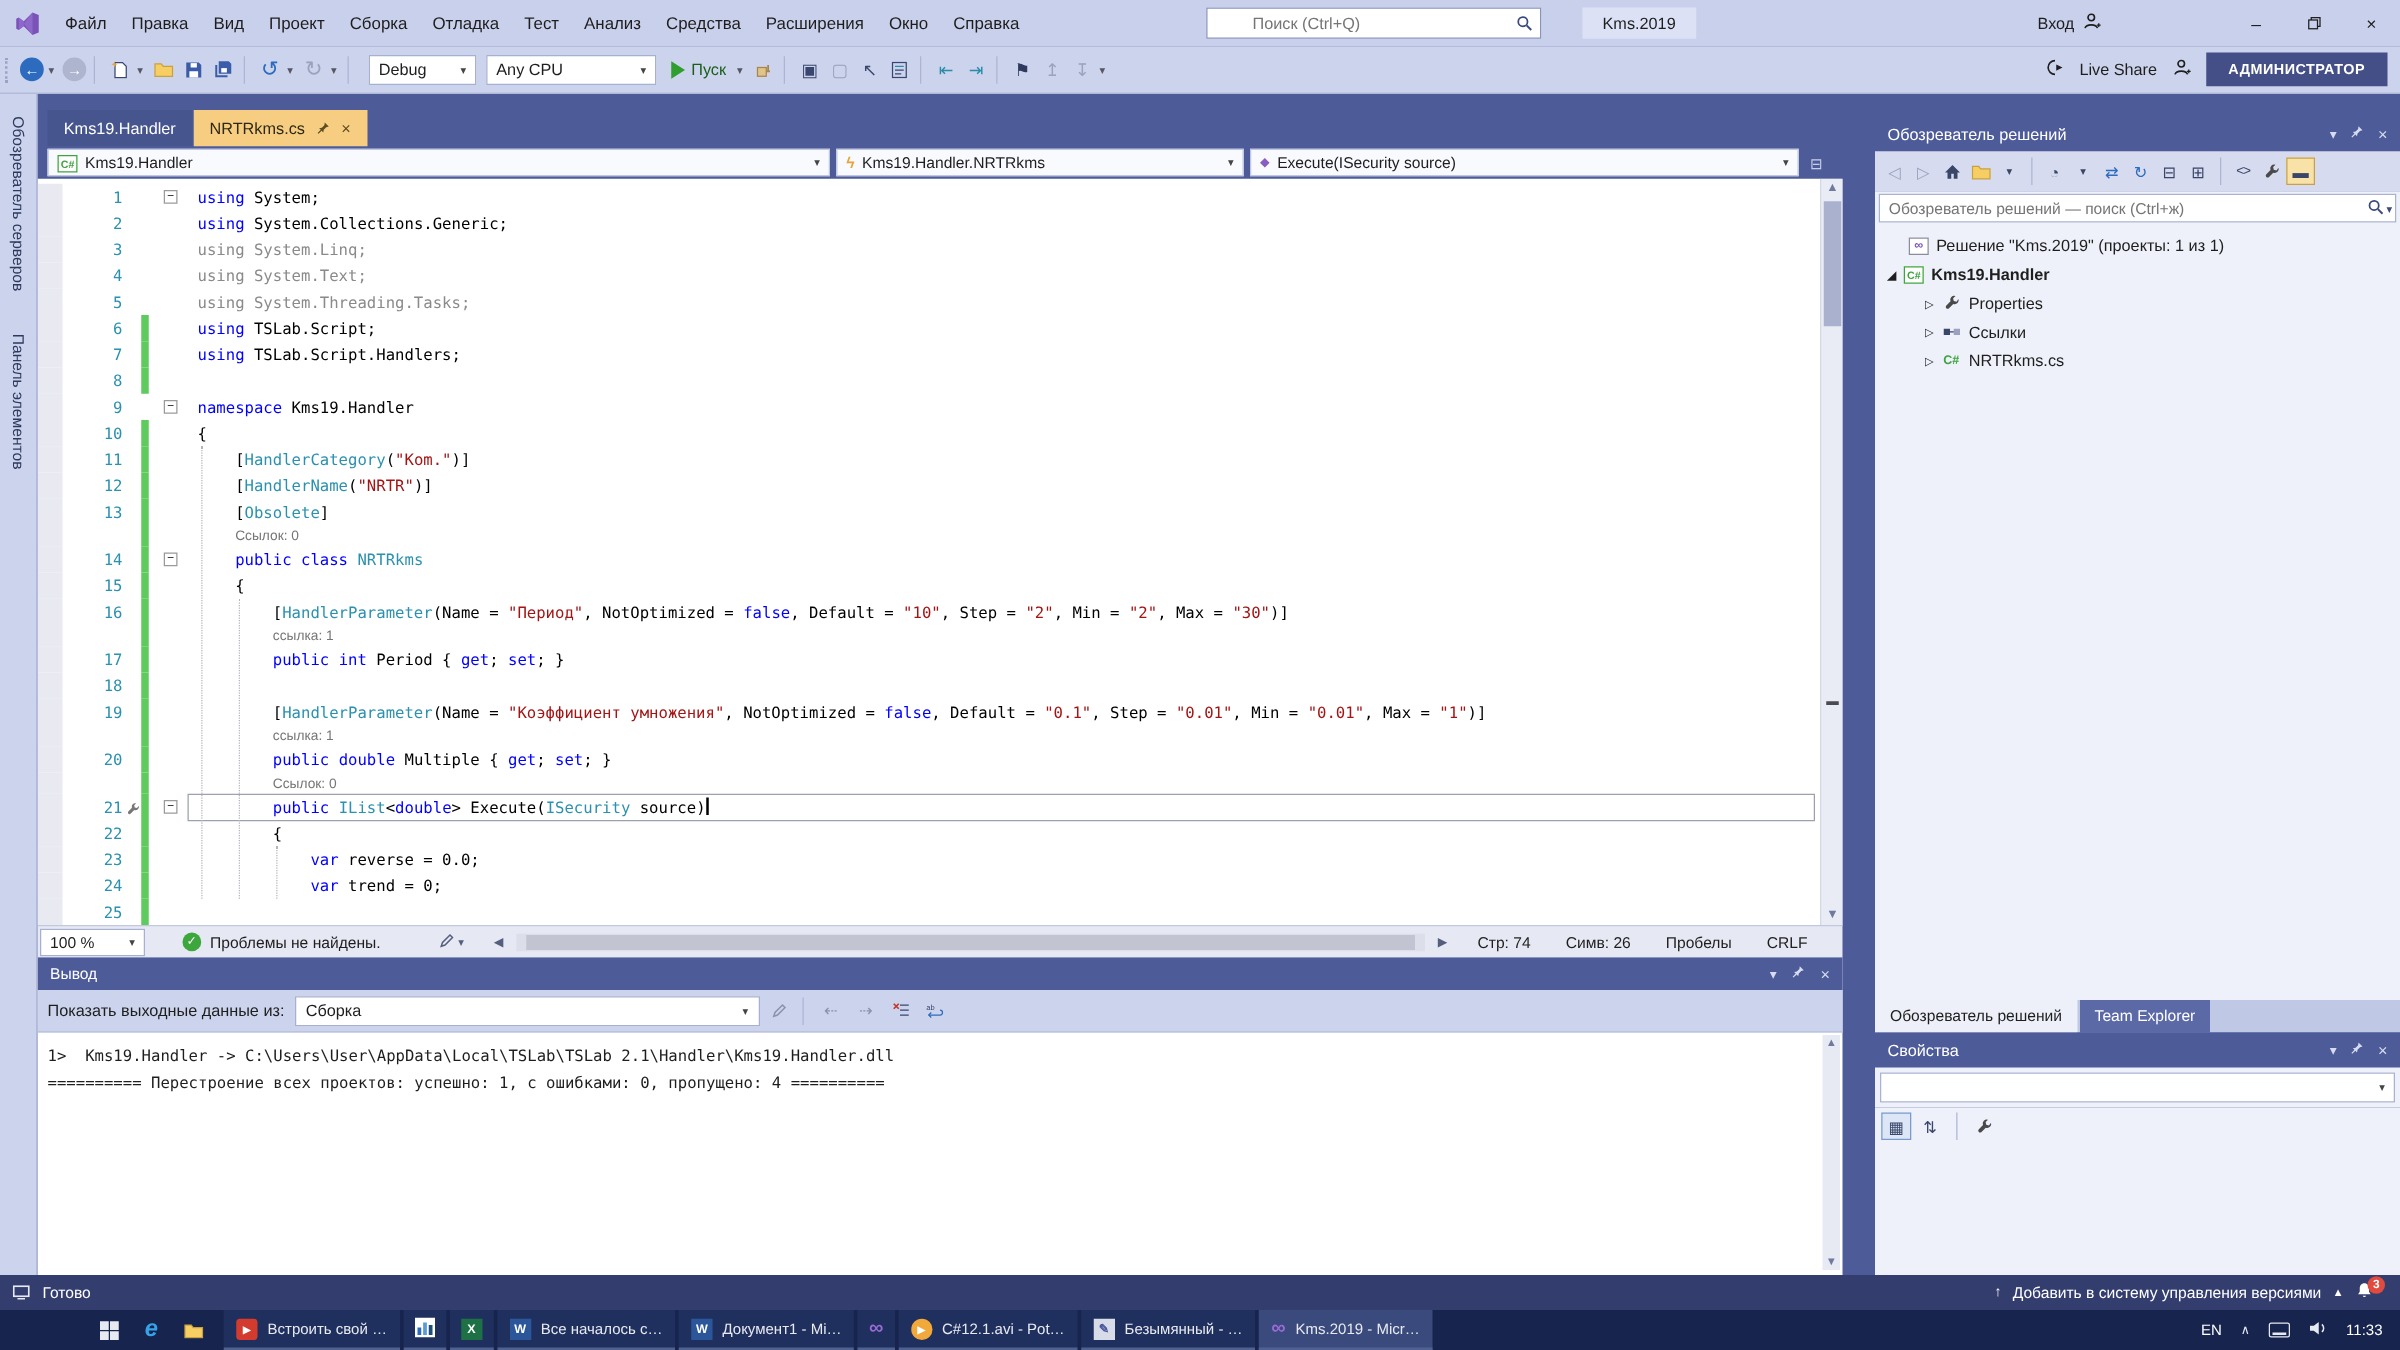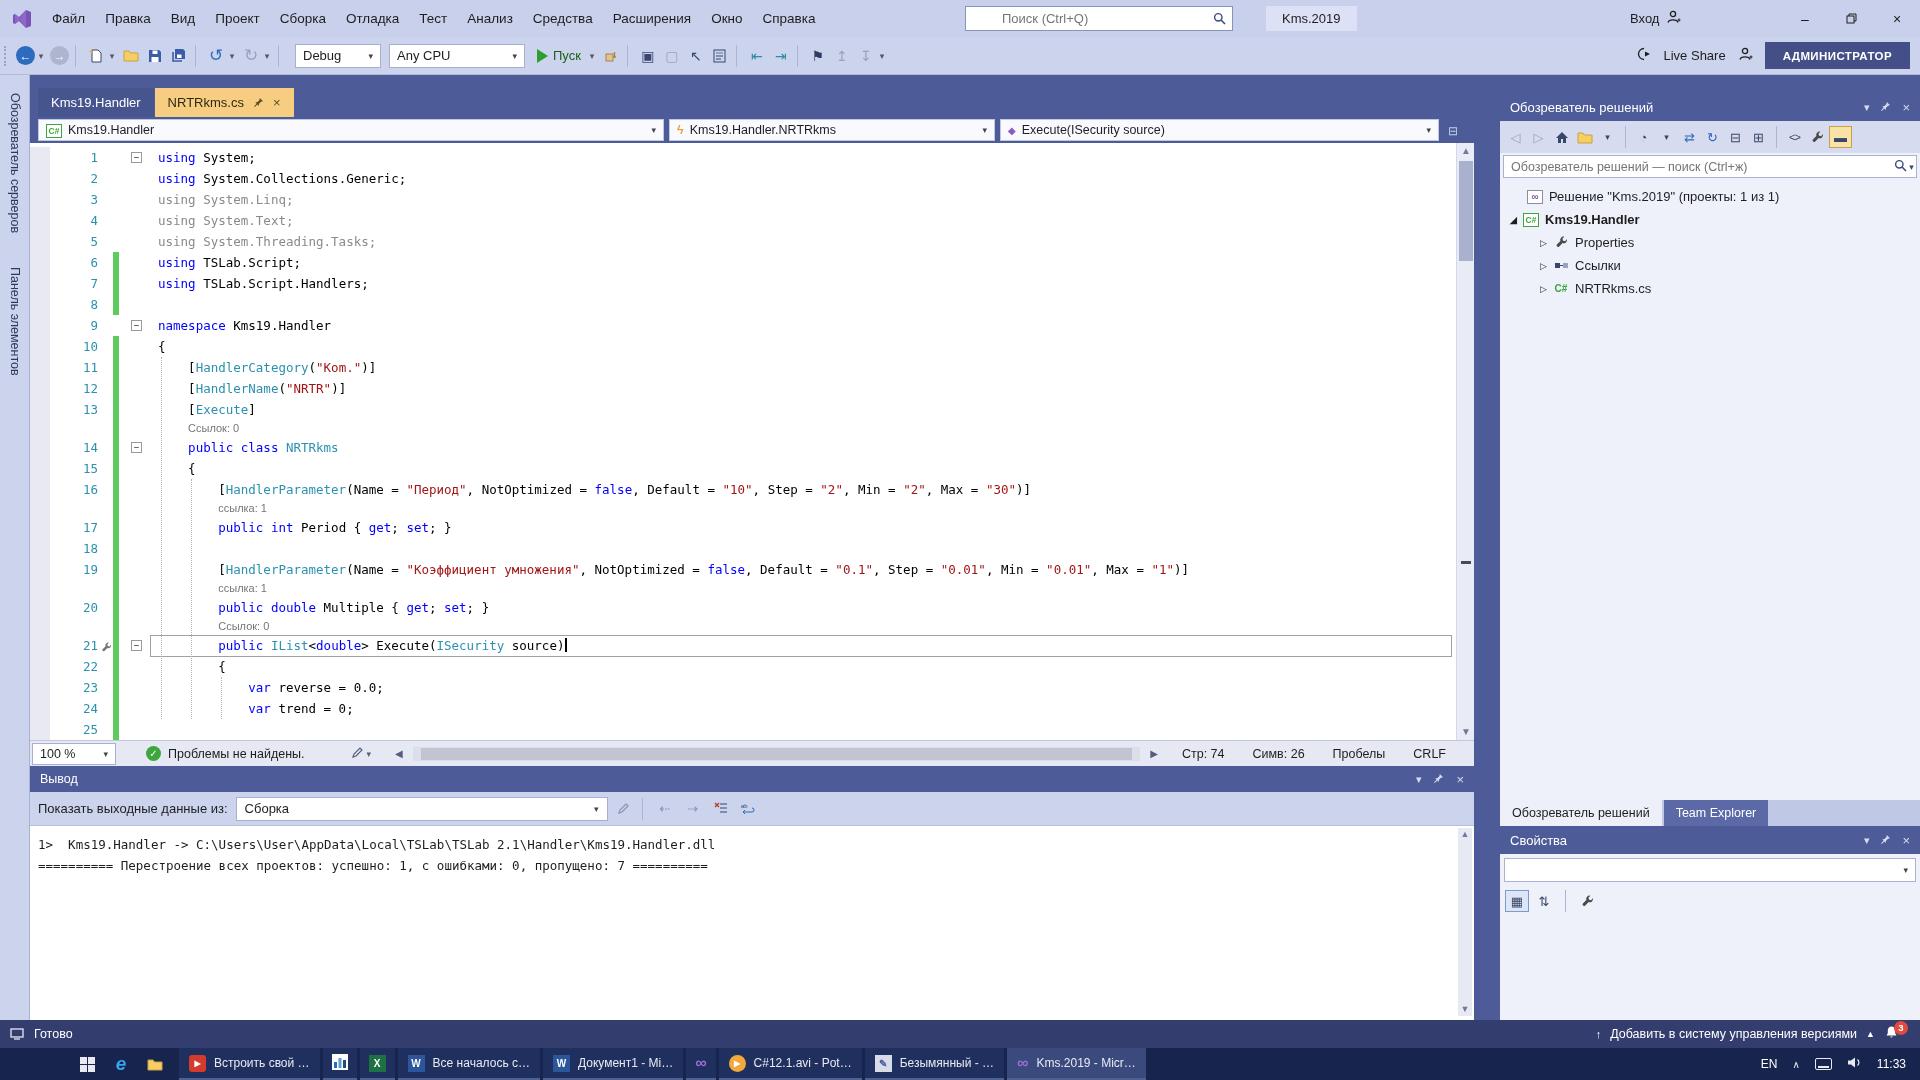--- a/index.html
+++ b/index.html
@@ -435,21 +435,21 @@
             <span class="m-num">12</span>
             <span class="m-green g"></span>
             <span class="m-fold"></span>
             <span class="code-cell"><span class="c-p">    [</span><span class="c-t">HandlerName</span><span class="c-p">(</span><span class="c-s">"NRTR"</span><span class="c-p">)]</span></span>
           </div>
           <div class="ed-row">
             <span class="m-bp"></span>
             <span class="m-num">13</span>
             <span class="m-green g"></span>
             <span class="m-fold"></span>
-            <span class="code-cell"><span class="c-p">    [</span><span class="c-t">Execute</span><span class="c-p">]</span></span>
+            <span class="code-cell"><span class="c-p">    [</span><span class="c-t">Obsolete</span><span class="c-p">]</span></span>
           </div>
           <div class="ed-row lens-row">
             <span class="m-bp"></span>
             <span class="m-num"></span>
             <span class="m-green g"></span>
             <span class="m-fold"></span>
             <span class="code-cell"><span class="lens-text" style="margin-left: 30.12px;">Ссылок: 0</span></span>
           </div>
           <div class="ed-row">
             <span class="m-bp"></span>
@@ -632,21 +632,21 @@
             </svg>
           </span>
         <span class="out-ticon on">
             <svg width="15" height="13" viewBox="0 0 15 13">
               <text x="0" y="6" font-size="6" fill="#39466F">ab</text>
               <path d="M2 10h9a2 2 0 0 0 0-4" fill="none" stroke="#2D6BBE"></path>
               <path d="M4 8l-2 2 2 2" fill="none" stroke="#2D6BBE"></path>
             </svg>
           </span>
       </div>
-      <div class="out-body"><div>1&gt;  Kms19.Handler -&gt; C:\Users\User\AppData\Local\TSLab\TSLab 2.1\Handler\Kms19.Handler.dll</div><div>========== Перестроение всех проектов: успешно: 1, с ошибками: 0, пропущено: 7 ==========</div></div>
+      <div class="out-body"><div>1&gt;  Kms19.Handler -&gt; C:\Users\User\AppData\Local\TSLab\TSLab 2.1\Handler\Kms19.Handler.dll</div><div>========== Перестроение всех проектов: успешно: 1, с ошибками: 0, пропущено: 4 ==========</div></div>
       <div class="out-vscroll">
         <span class="ov-arr" style="top:0;">▲</span>
         <span class="ov-arr" style="bottom:0;">▼</span>
       </div>
     </div>
   </div>
 
   <div class="rightcol">
     <div class="se-header">
       <span>Обозреватель решений</span>

